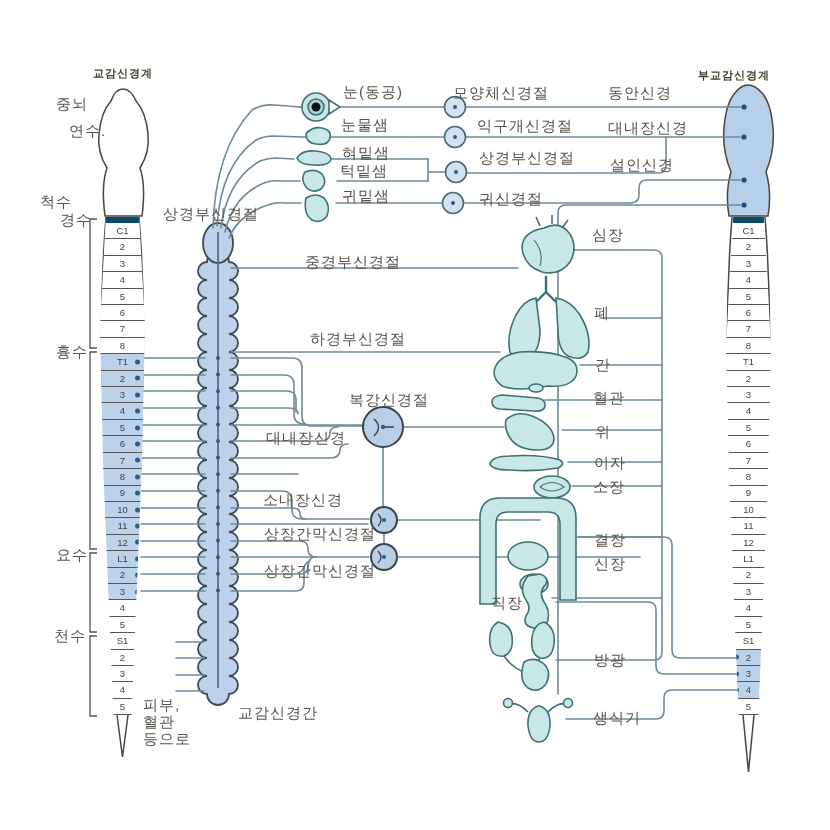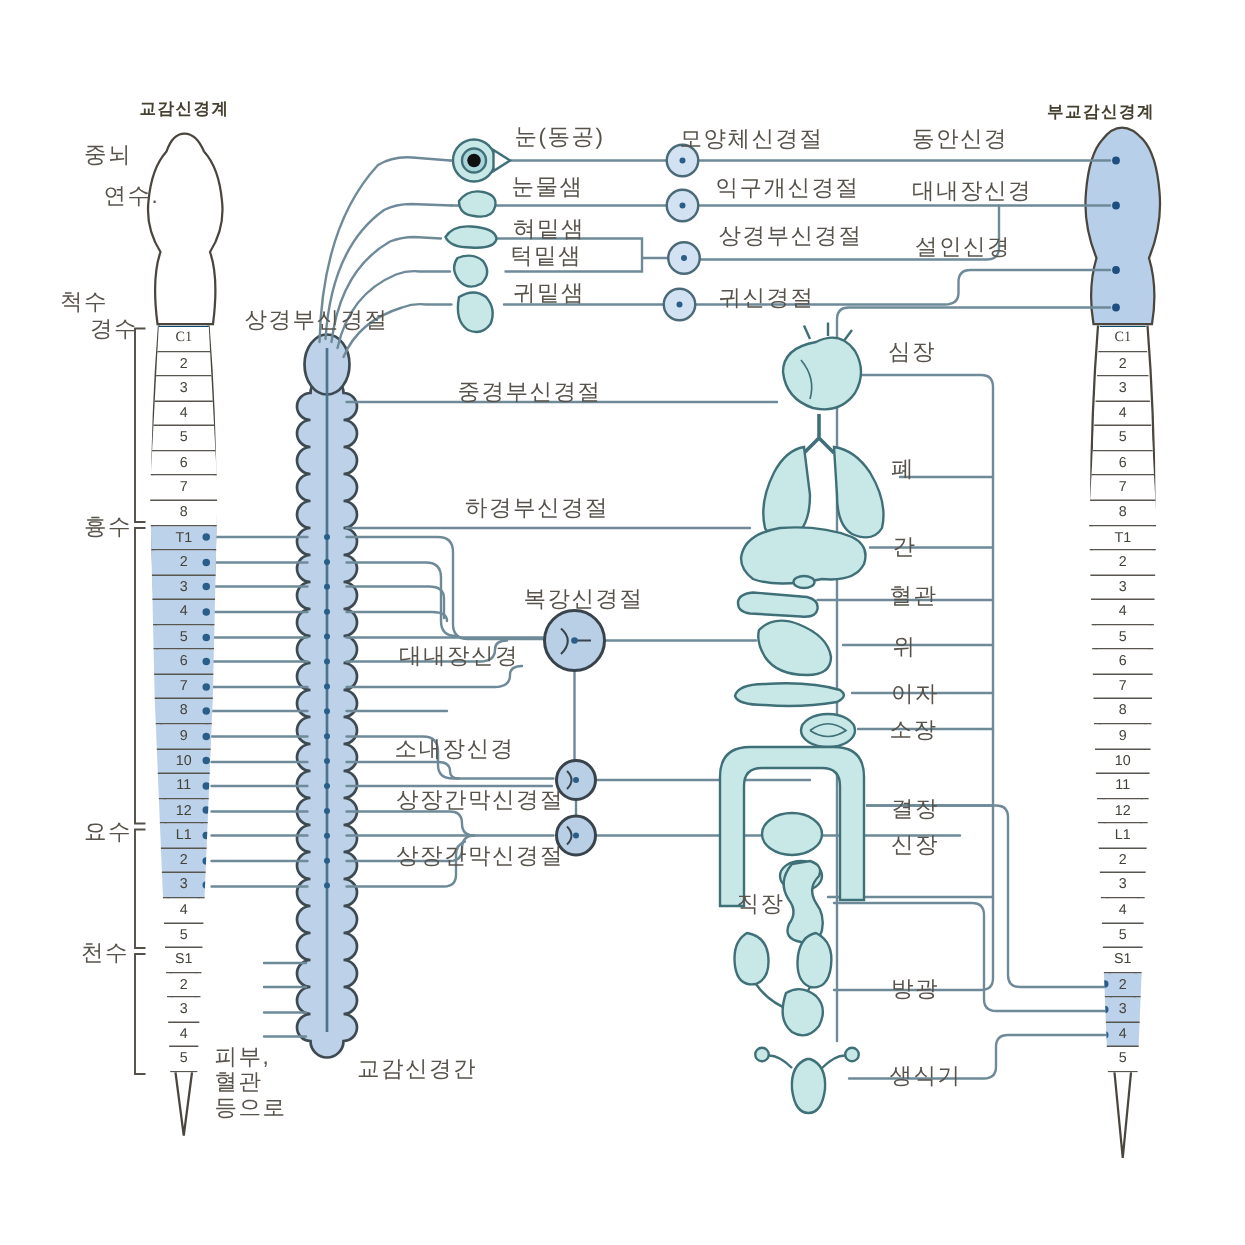--- a/index.html
+++ b/index.html
@@ -9,21 +9,21 @@
   .lbl{position:absolute;z-index:3;font-size:15px;letter-spacing:1px;color:#57524a;
        white-space:nowrap;line-height:1.05;}
   .ttl{font-size:11px;color:#45402f;font-weight:bold;}
   .col{position:absolute;z-index:2;display:flex;flex-direction:column;}
   .col-left{left:100px;top:217px;width:45px;height:498px;
     clip-path:polygon(13% 0%,87% 0%,100% 22%,93% 50%,70% 100%,30% 100%,7% 50%,0% 22%);}
   .col-right{left:726px;top:217px;width:45px;height:498px;
     clip-path:polygon(16% 0%,84% 0%,100% 26%,92% 55%,72% 100%,28% 100%,8% 55%,0% 26%);}
   .seg{flex:1 1 0;position:relative;background:#fff;border-bottom:1px solid #57554e;
        display:flex;align-items:center;justify-content:center;box-sizing:border-box;}
-  .seg:first-child{border-top:1px solid #0c4a6e;font-family:Liberation Serif, serif;}
+  .seg:first-child{border-top:6px solid #0c4a6e;}
   .seg.shaded{background:#bcd2ea;}
   .seg-label{font-size:9.5px;color:#45423a;line-height:1;}
   .dot{display:none;width:5px;height:5px;border-radius:50%;background:#2a5e88;
        position:absolute;top:50%;transform:translateY(-50%);}
   .seg.shaded .dot{display:block;}
   .col-left .dot{right:5px;}
   .col-right .dot{left:8px;}
 </style>
 </head>
 <body>

